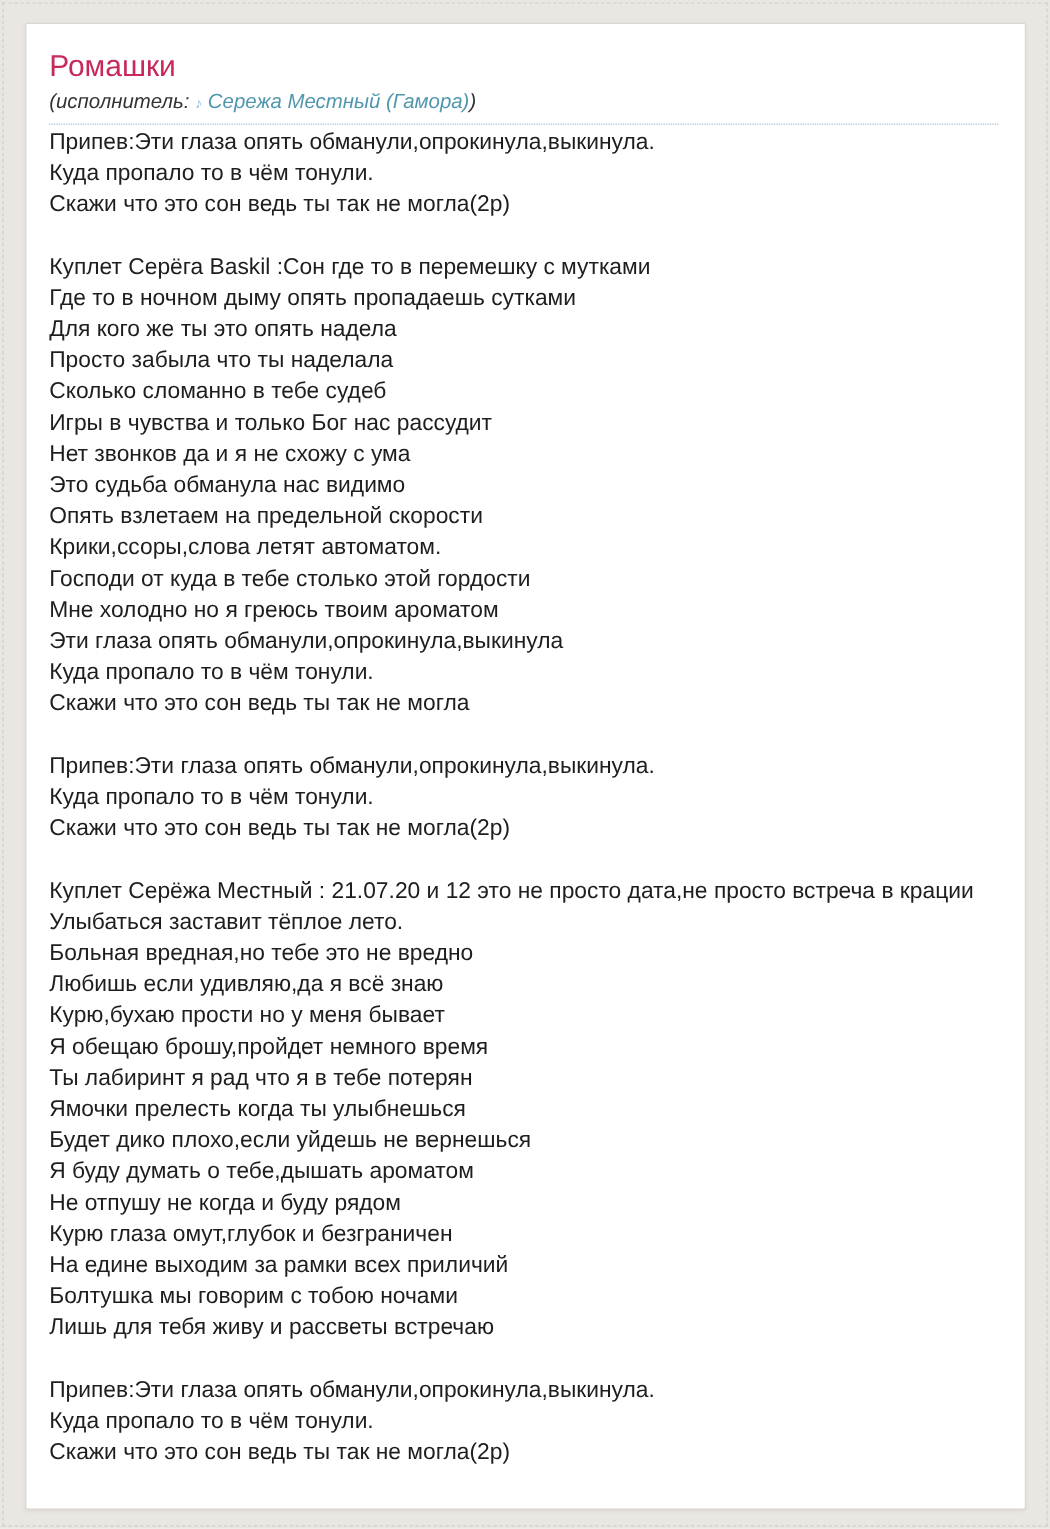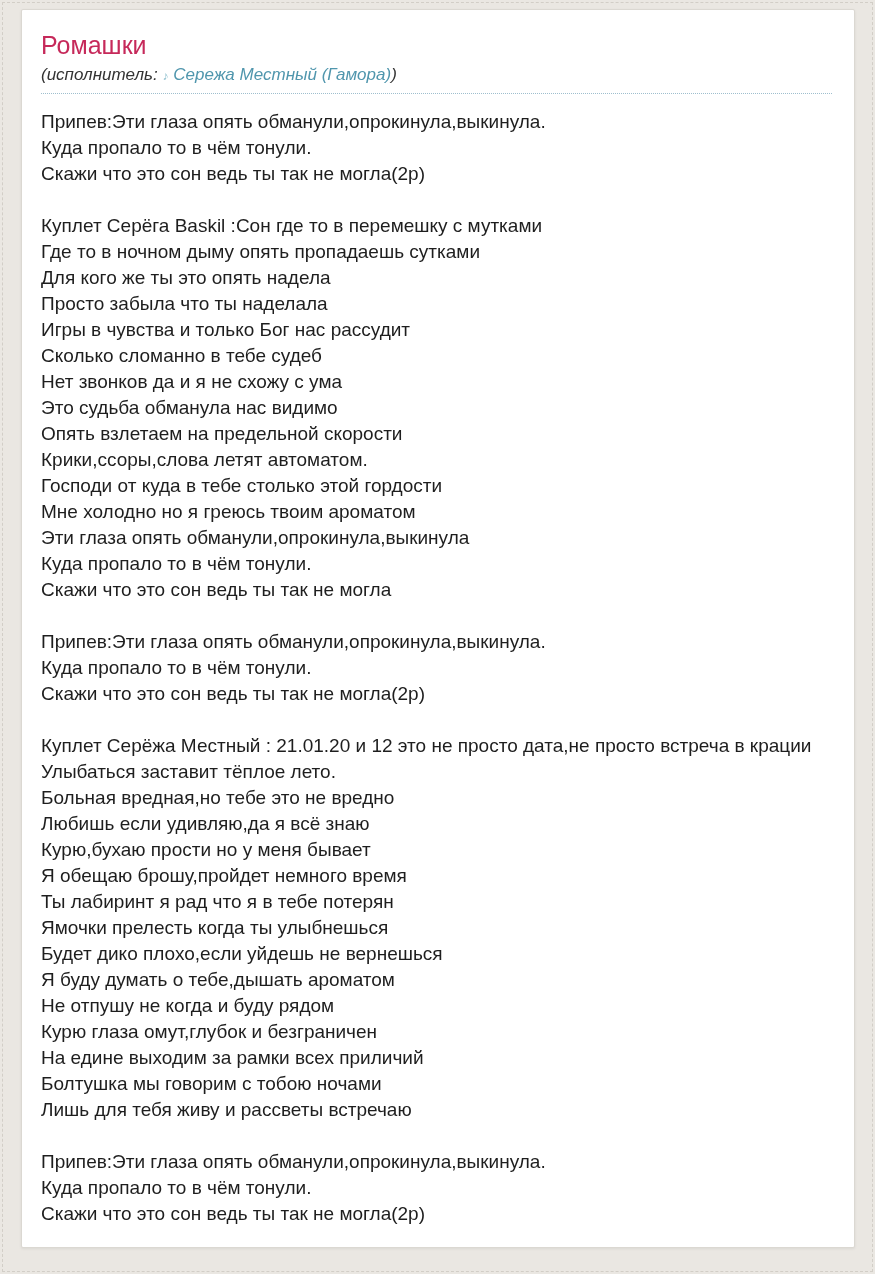--- a/index.html
+++ b/index.html
@@ -19,21 +19,21 @@
     font-family:"Liberation Sans","DejaVu Sans",sans-serif;
     overflow:hidden;
   }
   .viewport-frame{
     position:absolute;left:2px;top:2px;right:2px;bottom:2px;
     border:1px dashed #d2cec7;
     pointer-events:none;
   }
   .card{
     position:absolute;
-    left:21px;top:9px;
+    left:21px;top:19px;
     width:834px;height:1239px;
     background:#ffffff;
     border:1px solid #dbd8d2;
     border-radius:2px;
     box-shadow:0 1px 3px rgba(0,0,0,.07);
     overflow:hidden;
   }
   .card-inner{
     padding:21px 0 0 19px;
   }
@@ -56,21 +56,21 @@
   .artist-link{
     color:var(--c-link);
     text-decoration:none;
     cursor:pointer;
   }
   .music-note{
     color:var(--c-note);
     font-size:12px;
   }
   .lyrics{
-    margin-top:15px;
+    margin-top:2px;
     font-size:19px;
     line-height:26px;
     color:var(--c-text);
     white-space:nowrap;
   }
   .lyric-line{
     height:26px;
   }
 </style>
 </head>
@@ -89,37 +89,37 @@
 
     <div class="lyrics" id="lyrics">
         <div class="lyric-line">Припев:Эти глаза опять обманули,опрокинула,выкинула.</div>
         <div class="lyric-line">Куда пропало то в чём тонули.</div>
         <div class="lyric-line">Скажи что это сон ведь ты так не могла(2р)</div>
         <div class="lyric-line">&nbsp;</div>
         <div class="lyric-line">Куплет Серёга Baskil :Сон где то в перемешку с мутками</div>
         <div class="lyric-line">Где то в ночном дыму опять пропадаешь сутками</div>
         <div class="lyric-line">Для кого же ты это опять надела</div>
         <div class="lyric-line">Просто забыла что ты наделала</div>
+        <div class="lyric-line">Сколько сломанно в тебе судеб</div>
         <div class="lyric-line">Игры в чувства и только Бог нас рассудит</div>
-        <div class="lyric-line">Сколько сломанно в тебе судеб</div>
         <div class="lyric-line">Нет звонков да и я не схожу с ума</div>
         <div class="lyric-line">Это судьба обманула нас видимо</div>
         <div class="lyric-line">Опять взлетаем на предельной скорости</div>
         <div class="lyric-line">Крики,ссоры,слова летят автоматом.</div>
         <div class="lyric-line">Господи от куда в тебе столько этой гордости</div>
         <div class="lyric-line">Мне холодно но я греюсь твоим ароматом</div>
         <div class="lyric-line">Эти глаза опять обманули,опрокинула,выкинула</div>
         <div class="lyric-line">Куда пропало то в чём тонули.</div>
         <div class="lyric-line">Скажи что это сон ведь ты так не могла</div>
         <div class="lyric-line">&nbsp;</div>
         <div class="lyric-line">Припев:Эти глаза опять обманули,опрокинула,выкинула.</div>
         <div class="lyric-line">Куда пропало то в чём тонули.</div>
         <div class="lyric-line">Скажи что это сон ведь ты так не могла(2р)</div>
         <div class="lyric-line">&nbsp;</div>
-        <div class="lyric-line">Куплет Серёжа Местный : 21.01.20 и 12 это не просто дата,не просто встреча в крации</div>
+        <div class="lyric-line">Куплет Серёжа Местный : 21.07.20 и 12 это не просто дата,не просто встреча в крации</div>
         <div class="lyric-line">Улыбаться заставит тёплое лето.</div>
         <div class="lyric-line">Больная вредная,но тебе это не вредно</div>
         <div class="lyric-line">Любишь если удивляю,да я всё знаю</div>
         <div class="lyric-line">Курю,бухаю прости но у меня бывает</div>
         <div class="lyric-line">Я обещаю брошу,пройдет немного время</div>
         <div class="lyric-line">Ты лабиринт я рад что я в тебе потерян</div>
         <div class="lyric-line">Ямочки прелесть когда ты улыбнешься</div>
         <div class="lyric-line">Будет дико плохо,если уйдешь не вернешься</div>
         <div class="lyric-line">Я буду думать о тебе,дышать ароматом</div>
         <div class="lyric-line">Не отпушу не когда и буду рядом</div>

